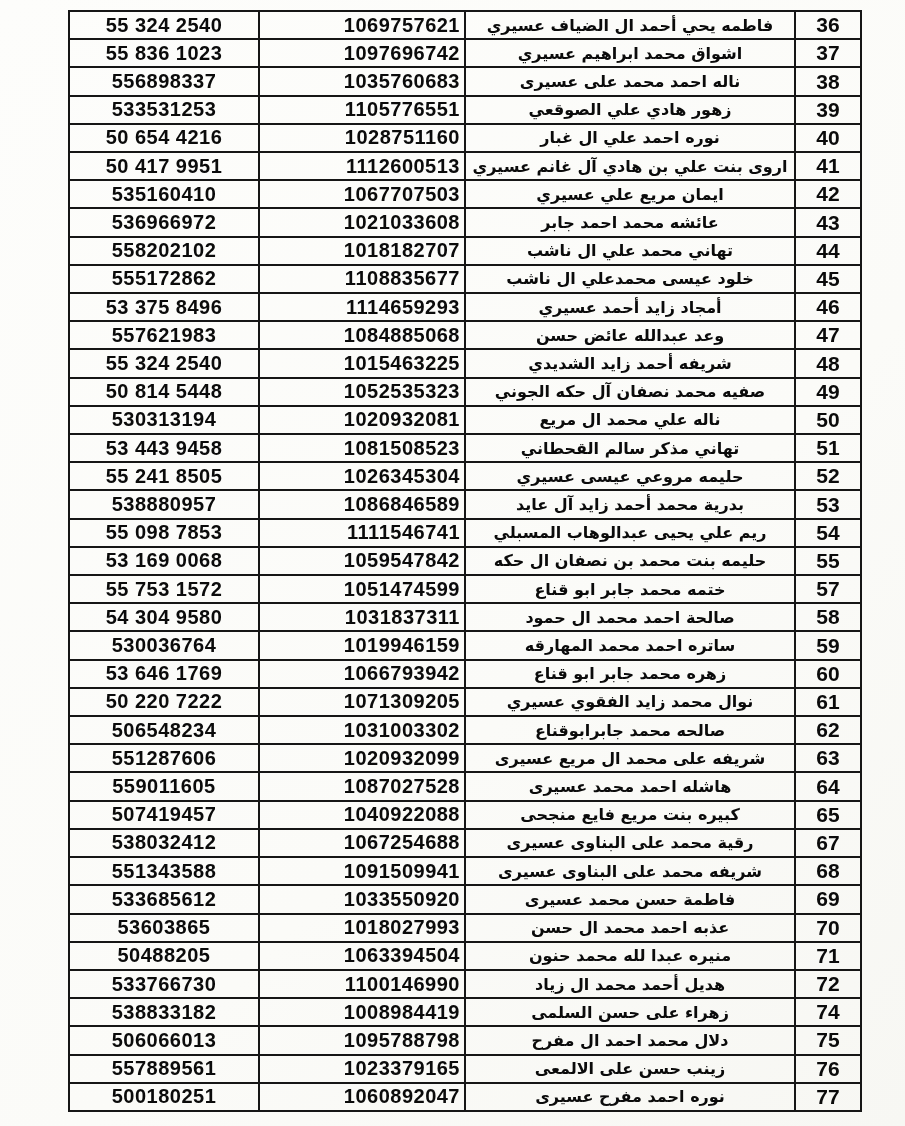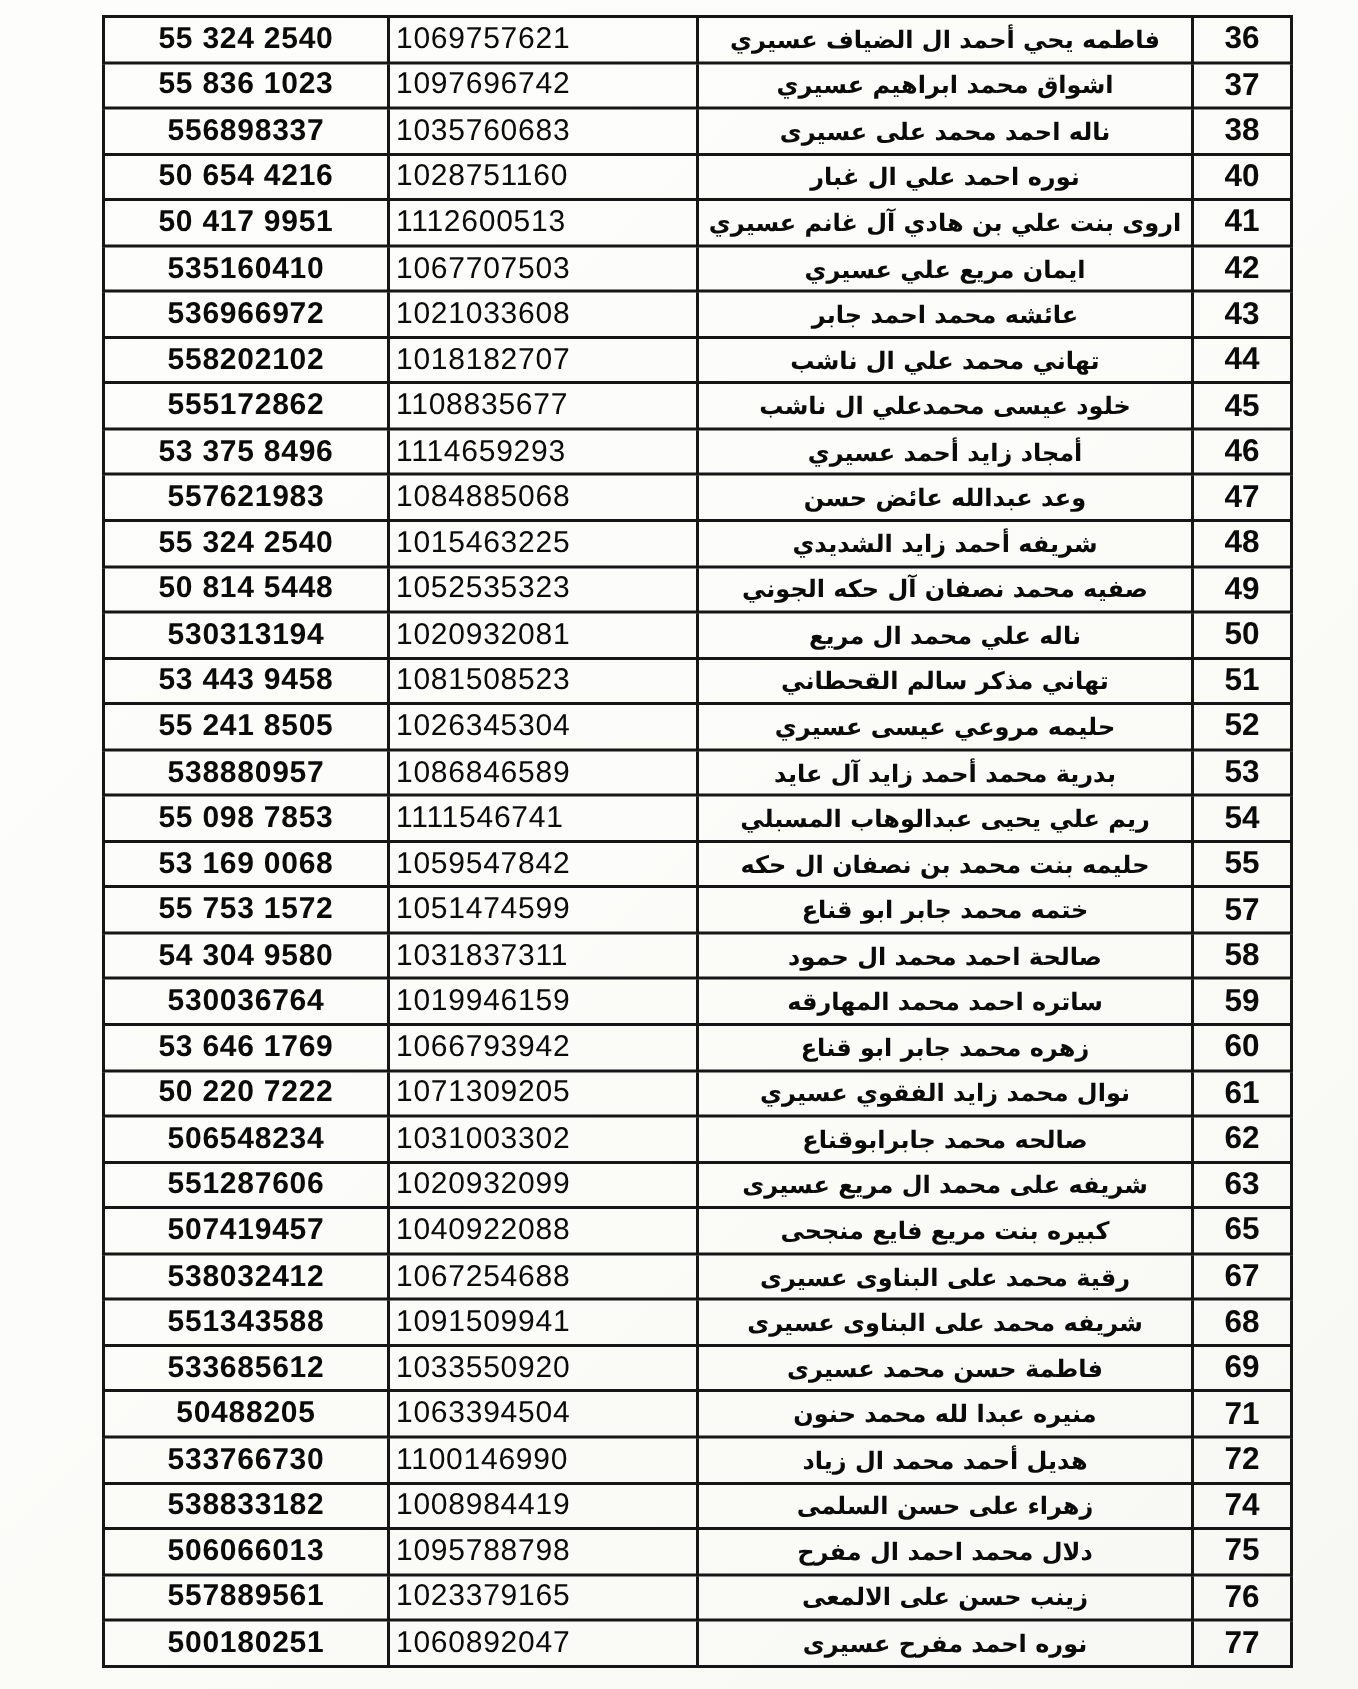--- a/index.html
+++ b/index.html
@@ -37,22 +37,22 @@
     width: 180px;
     text-align: center;
     font-weight: bold;
     font-size: 20px;
     letter-spacing: 0.5px;
     font-family: "Liberation Sans", sans-serif;
     margin-left: 40px;
   }
   td.id-cell {
     width: 196px;
-    text-align: left;
-    font-weight: normal;
+    text-align: right;
+    font-weight: bold;
     font-size: 20px;
     letter-spacing: 0.5px;
     font-family: "Liberation Sans", sans-serif;
   }
   td.name-cell {
     width: 320px;
     direction: rtl;
     text-align: center;
     font-weight: bold;
     font-size: 16px;
@@ -86,20 +86,26 @@
           <td class="name-cell">اشواق محمد ابراهيم عسيري</td>
           <td class="num-cell">37</td>
         </tr>
         <tr>
           <td class="phone-cell">556898337</td>
           <td class="id-cell">1035760683</td>
           <td class="name-cell">ناله احمد محمد على عسيرى</td>
           <td class="num-cell">38</td>
         </tr>
         <tr>
+          <td class="phone-cell">533531253</td>
+          <td class="id-cell">1105776551</td>
+          <td class="name-cell">زهور هادي علي الصوقعي</td>
+          <td class="num-cell">39</td>
+        </tr>
+        <tr>
           <td class="phone-cell">50 654 4216</td>
           <td class="id-cell">1028751160</td>
           <td class="name-cell">نوره احمد علي ال غبار</td>
           <td class="num-cell">40</td>
         </tr>
         <tr>
           <td class="phone-cell">50 417 9951</td>
           <td class="id-cell">1112600513</td>
           <td class="name-cell">اروى بنت علي بن هادي آل غانم عسيري</td>
           <td class="num-cell">41</td>
@@ -224,20 +230,26 @@
           <td class="name-cell">صالحه محمد جابرابوقناع</td>
           <td class="num-cell">62</td>
         </tr>
         <tr>
           <td class="phone-cell">551287606</td>
           <td class="id-cell">1020932099</td>
           <td class="name-cell">شريفه على محمد ال مريع عسيرى</td>
           <td class="num-cell">63</td>
         </tr>
         <tr>
+          <td class="phone-cell">559011605</td>
+          <td class="id-cell">1087027528</td>
+          <td class="name-cell">هاشله احمد محمد عسيرى</td>
+          <td class="num-cell">64</td>
+        </tr>
+        <tr>
           <td class="phone-cell">507419457</td>
           <td class="id-cell">1040922088</td>
           <td class="name-cell">كبيره بنت مريع فايع منجحى</td>
           <td class="num-cell">65</td>
         </tr>
         <tr>
           <td class="phone-cell">538032412</td>
           <td class="id-cell">1067254688</td>
           <td class="name-cell">رقية محمد على البناوى عسيرى</td>
           <td class="num-cell">67</td>
@@ -246,20 +258,26 @@
           <td class="phone-cell">551343588</td>
           <td class="id-cell">1091509941</td>
           <td class="name-cell">شريفه محمد على البناوى عسيرى</td>
           <td class="num-cell">68</td>
         </tr>
         <tr>
           <td class="phone-cell">533685612</td>
           <td class="id-cell">1033550920</td>
           <td class="name-cell">فاطمة حسن محمد عسيرى</td>
           <td class="num-cell">69</td>
+        </tr>
+        <tr>
+          <td class="phone-cell">53603865</td>
+          <td class="id-cell">1018027993</td>
+          <td class="name-cell">عذبه احمد محمد ال حسن</td>
+          <td class="num-cell">70</td>
         </tr>
         <tr>
           <td class="phone-cell">50488205</td>
           <td class="id-cell">1063394504</td>
           <td class="name-cell">منيره عبدا لله محمد حنون</td>
           <td class="num-cell">71</td>
         </tr>
         <tr>
           <td class="phone-cell">533766730</td>
           <td class="id-cell">1100146990</td>

